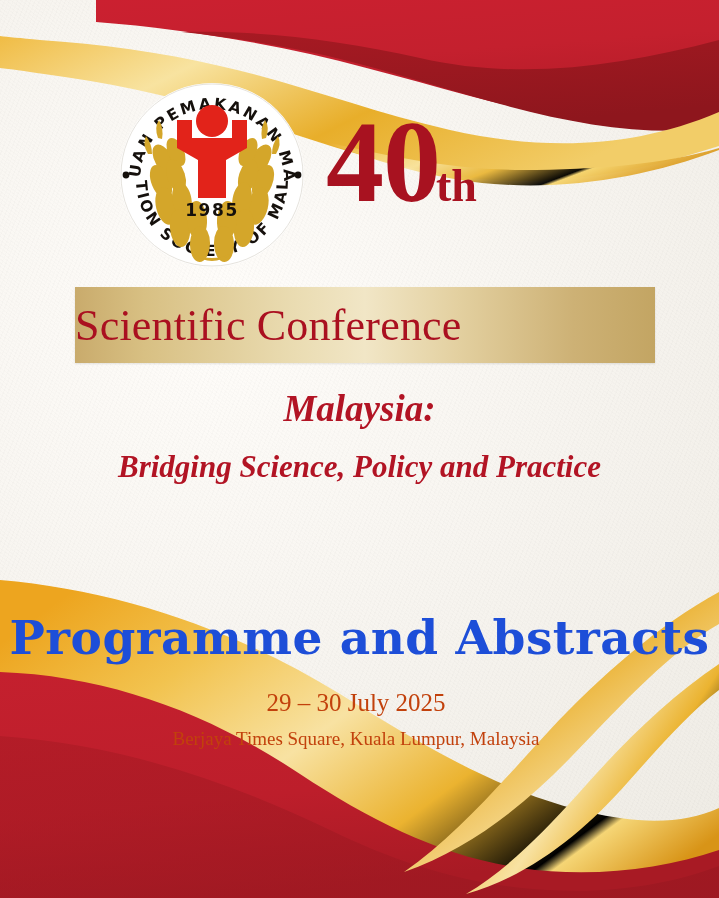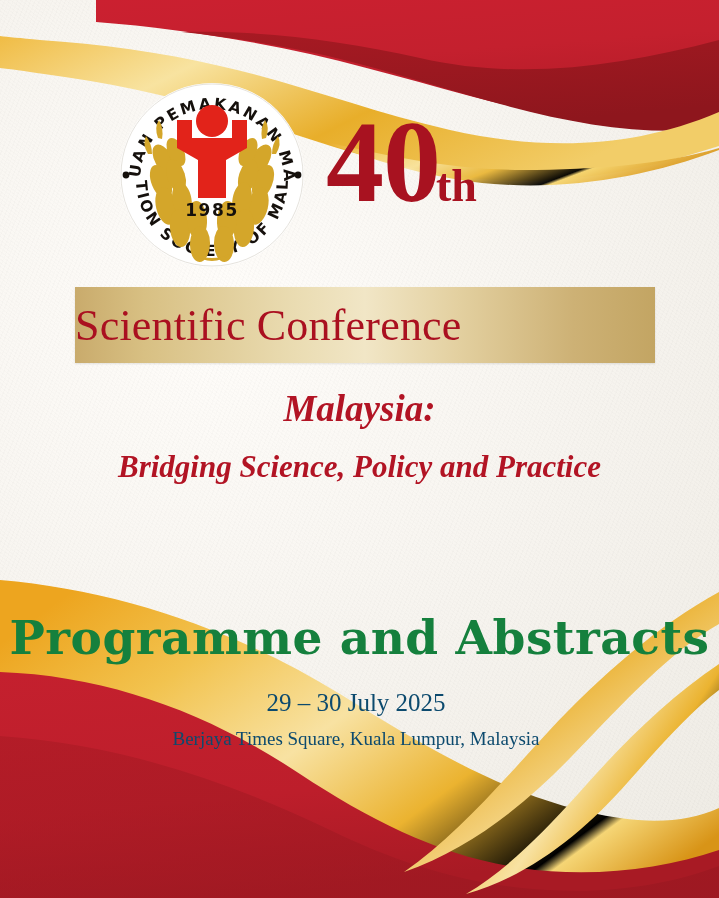--- a/index.html
+++ b/index.html
@@ -91,34 +91,34 @@
     font-weight:bold;
   }
   #theme-main { font-size:37px; line-height:1.28; }
   #theme-sub  { font-size:31px; line-height:1.3; margin-top:15px; }
 
   
   #programme-title {
     position:absolute; left:0; top:610px;
     width:719px;
     text-align:center;
-    color:#15803d;
+    color:#1d4ed8;
     font-family:"DejaVu Serif", serif;
     font-size:47px;
     font-weight:bold;
     letter-spacing:0.5px;
     white-space:nowrap;
   }
 
   
   #event-info {
     position:absolute; left:0; top:686px;
     width:712px;
     text-align:center;
-    color:#0c4a6e;
+    color:#c2410c;
     font-family:"Liberation Serif", serif;
   }
   #event-date  { font-size:25px; line-height:1.35; }
   #event-venue { font-size:19px; line-height:1.35; margin-top:6px; }
 </style>
 </head>
 <body>
 
 <div id="cover">
 

